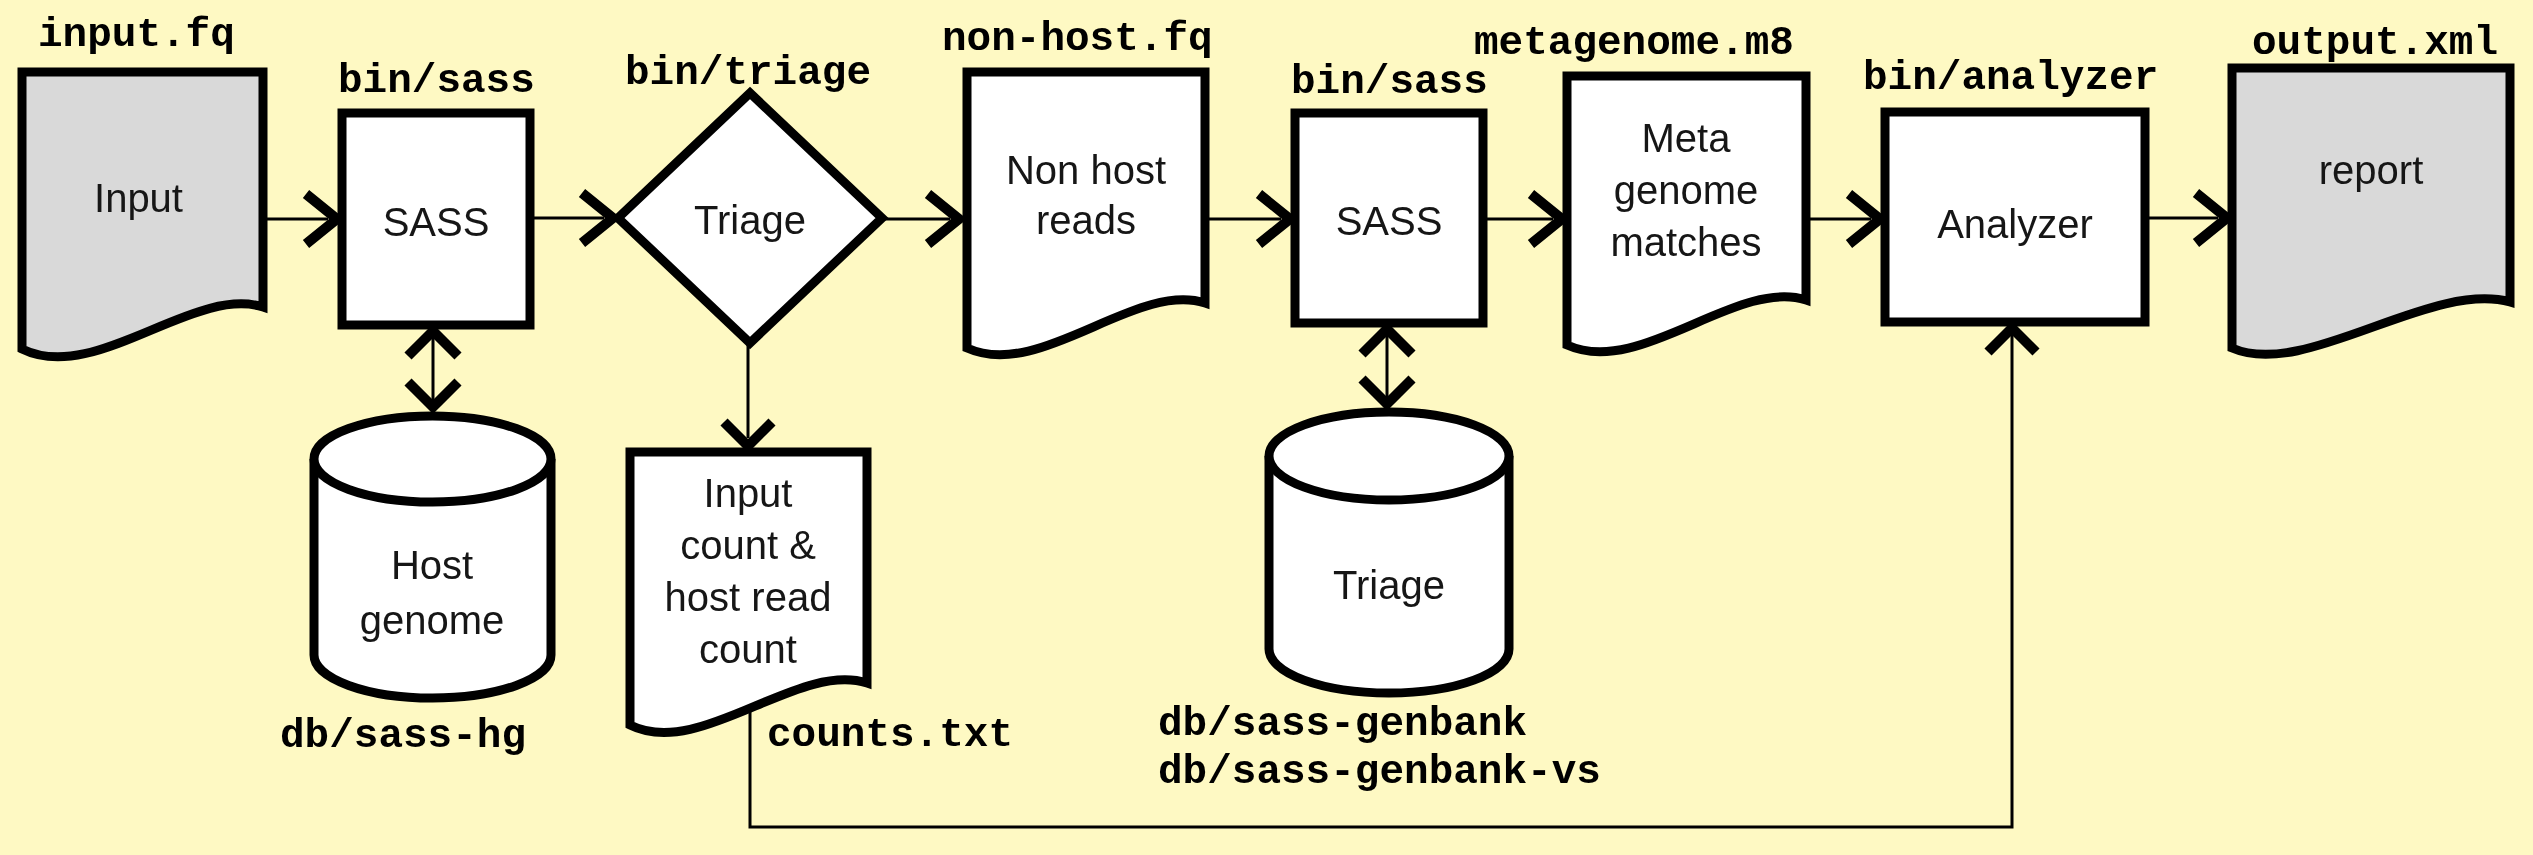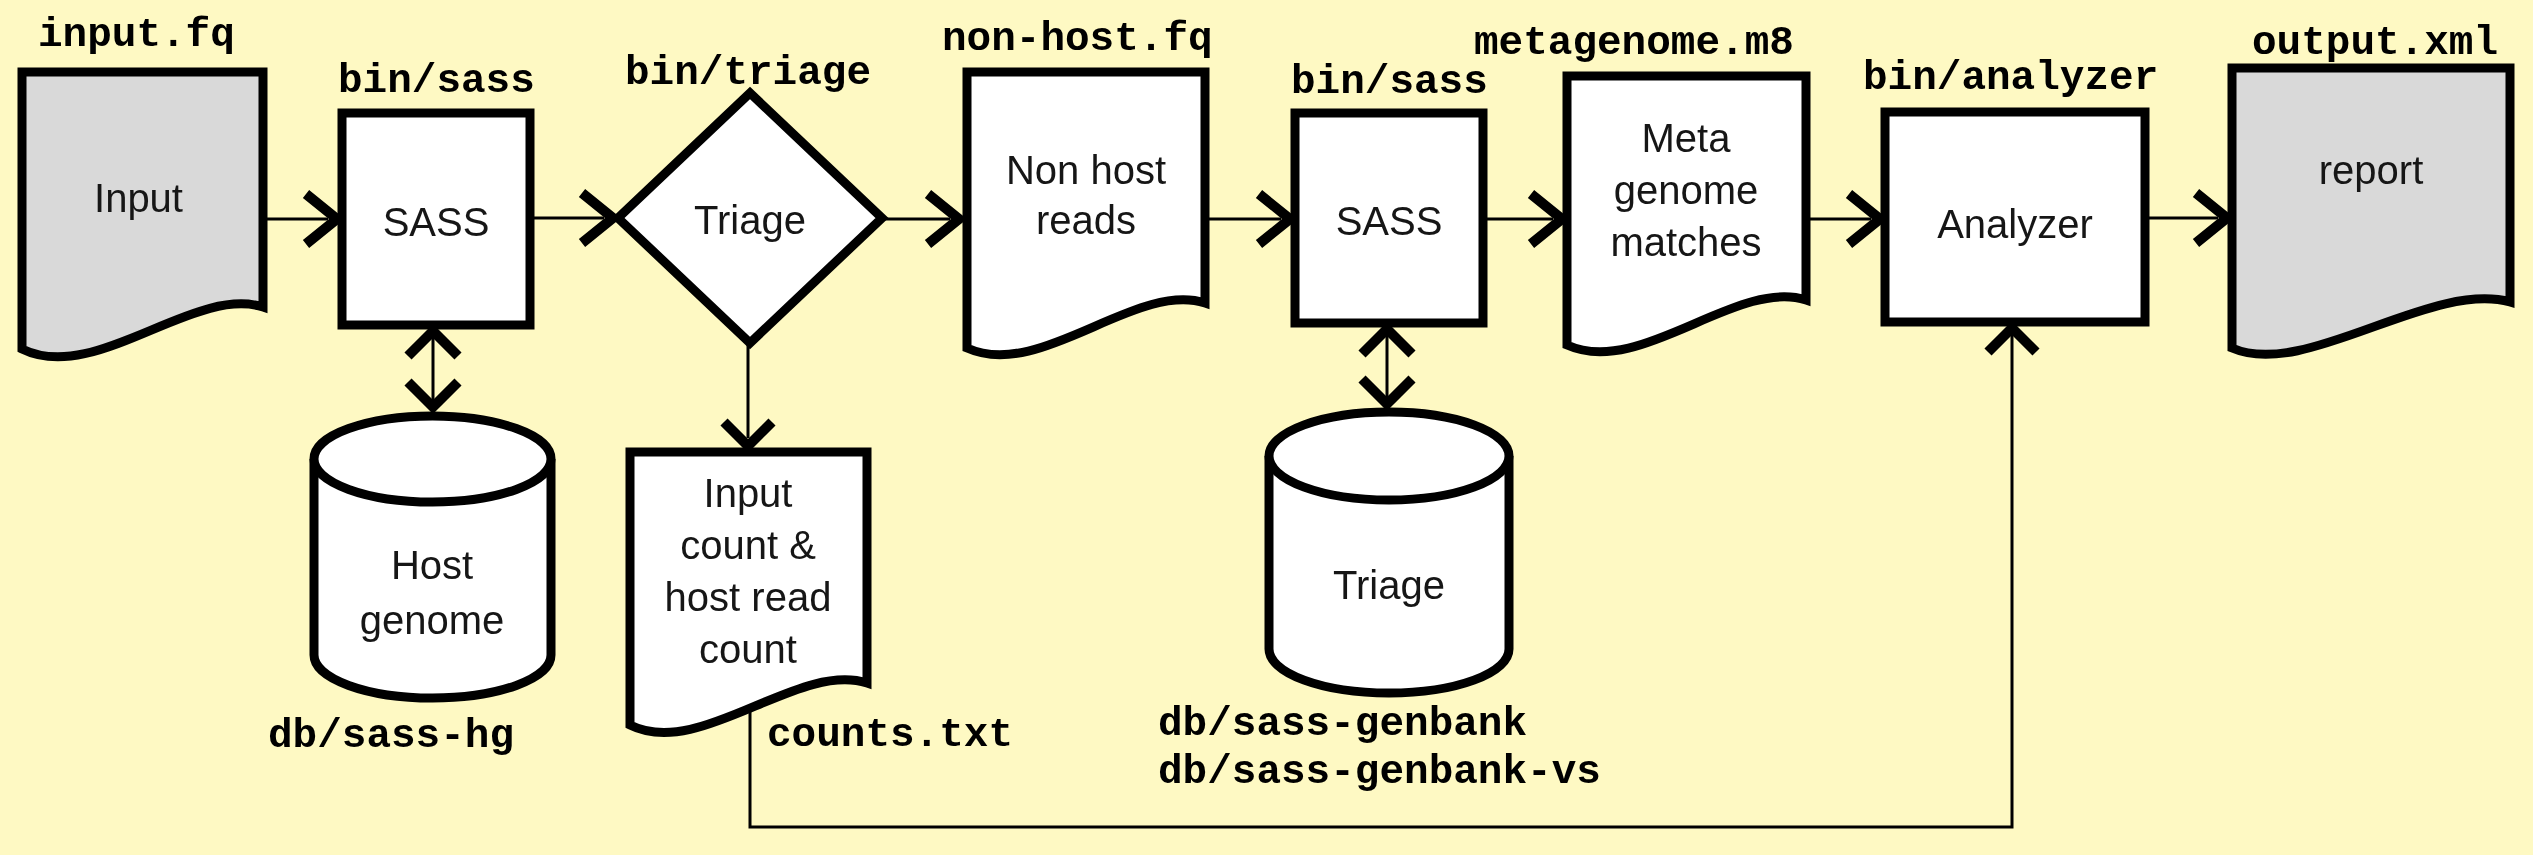--- a/index.html
+++ b/index.html
@@ -107,21 +107,21 @@
   </svg>
 
   <div class="lbl mono" style="left:38px;top:12px">input.fq</div>
   <div class="lbl mono" style="left:338px;top:58px">bin/sass</div>
   <div class="lbl mono" style="left:625px;top:50px">bin/triage</div>
   <div class="lbl mono" style="left:942px;top:16px">non-host.fq</div>
   <div class="lbl mono" style="left:1291px;top:59px">bin/sass</div>
   <div class="lbl mono" style="left:1474px;top:20px">metagenome.m8</div>
   <div class="lbl mono" style="left:1863px;top:55px">bin/analyzer</div>
   <div class="lbl mono" style="left:2252px;top:20px">output.xml</div>
-  <div class="lbl mono" style="left:268px;top:713px">db/sass-hg</div>
+  <div class="lbl mono" style="left:280px;top:713px">db/sass-hg</div>
   <div class="lbl mono" style="left:767px;top:712px">counts.txt</div>
   <div class="lbl mono" style="left:1158px;top:701px">db/sass-genbank</div>
   <div class="lbl mono" style="left:1158px;top:749px">db/sass-genbank-vs</div>
 
   <div class="node-text" style="left:18px;top:172px;width:241px">Input</div>
   <div class="node-text" style="left:342px;top:196px;width:188px">SASS</div>
   <div class="node-text" style="left:936px;top:145px;width:300px;line-height:50px">
     <div>Non host</div>
     <div>reads</div>
   </div>

